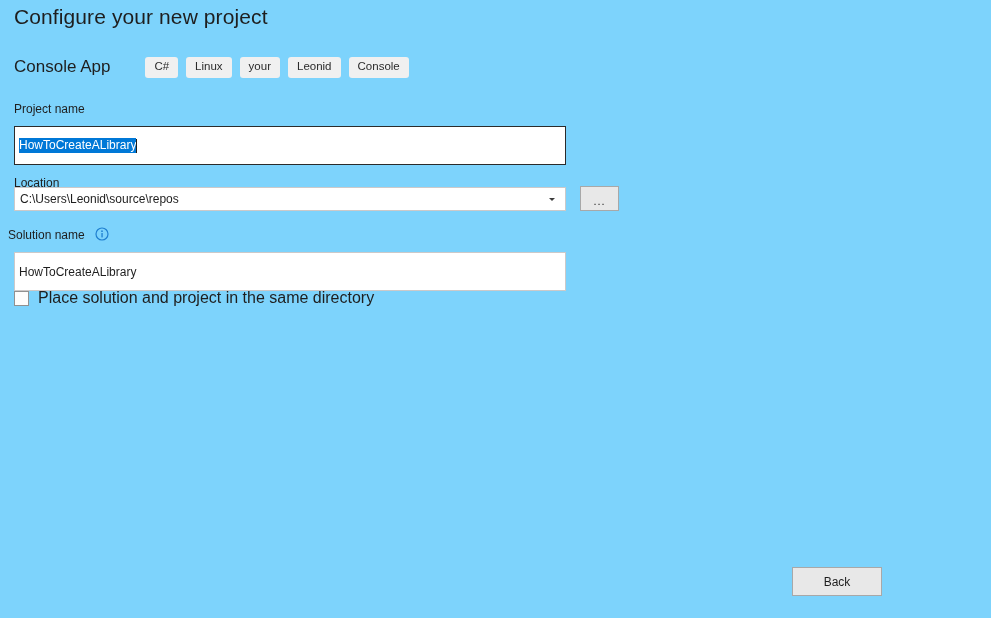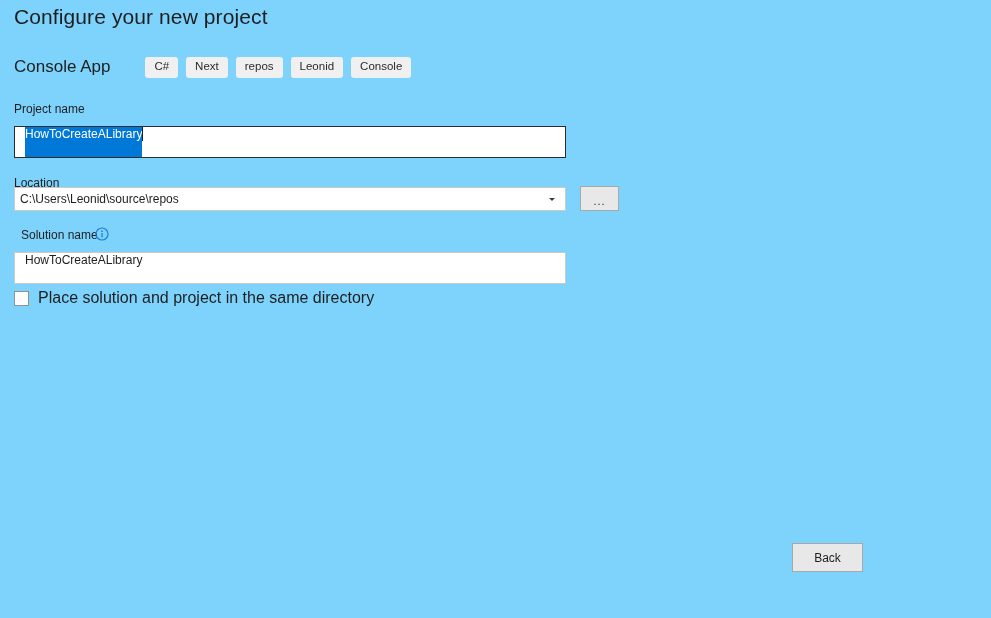--- a/index.html
+++ b/index.html
@@ -65,42 +65,43 @@
 
   
   .field-label {
     position: absolute;
     font-size: 12px;
     color: #1e1e1e;
     white-space: nowrap;
   }
   .lbl-project   { left: 14px; top: 102px; }
   .lbl-location  { left: 14px; top: 176px; text-decoration: underline; }
-  .lbl-solution  { left: 21px; top: 228px; }
+  .lbl-solution  { left: 8px; top: 228px; }
 
   .info-icon {
     position: absolute;
     left: 95px;
     top: 227px;
     width: 14px;
     height: 14px;
     display: block;
   }
 
   .textbox {
     position: absolute;
     left: 14px;
     width: 552px;
-    height: 32px;
+    height: 39px;
     box-sizing: border-box;
     background: #ffffff;
     font-size: 12px;
     color: #1e1e1e;
     display: flex;
-    padding: 0 10px;
+    align-items: center;
+    padding: 0 4px;
     overflow: hidden;
     white-space: nowrap;
   }
   .tb-project {
     top: 126px;
     border: 1px solid #2b2b2b;
   }
   .tb-project .sel-text {
     background: #0078d7;
     color: #ffffff;
@@ -186,22 +187,22 @@
   .check-label {
     font-size: 16px;
     color: #1e1e1e;
     margin-left: 9px;
     white-space: nowrap;
   }
 
   
   .btn {
     position: absolute;
-    top: 543px;
-    width: 71px;
+    top: 567px;
+    width: 90px;
     height: 29px;
     box-sizing: border-box;
     font-size: 12px;
     color: #1e1e1e;
     display: flex;
     align-items: center;
     justify-content: center;
     cursor: default;
     background: #e8e8e8;
   }
@@ -219,22 +220,22 @@
 <body>
 
 <div class="page">
 
   <div class="page-title">Configure your new project</div>
 
   <div class="subtitle-row">
     <div class="template-name">Console App</div>
     <div class="tag-list">
       <span class="tag">C#</span>
-      <span class="tag">Next</span>
-      <span class="tag">repos</span>
+      <span class="tag">Linux</span>
+      <span class="tag">your</span>
       <span class="tag">Leonid</span>
       <span class="tag">Console</span>
     </div>
   </div>
 
   <div class="field-label lbl-project">Project name</div>
   <div class="textbox tb-project">
     <span class="sel-text">HowToCreateALibrary</span>
       <span class="caret"></span>
   </div>

